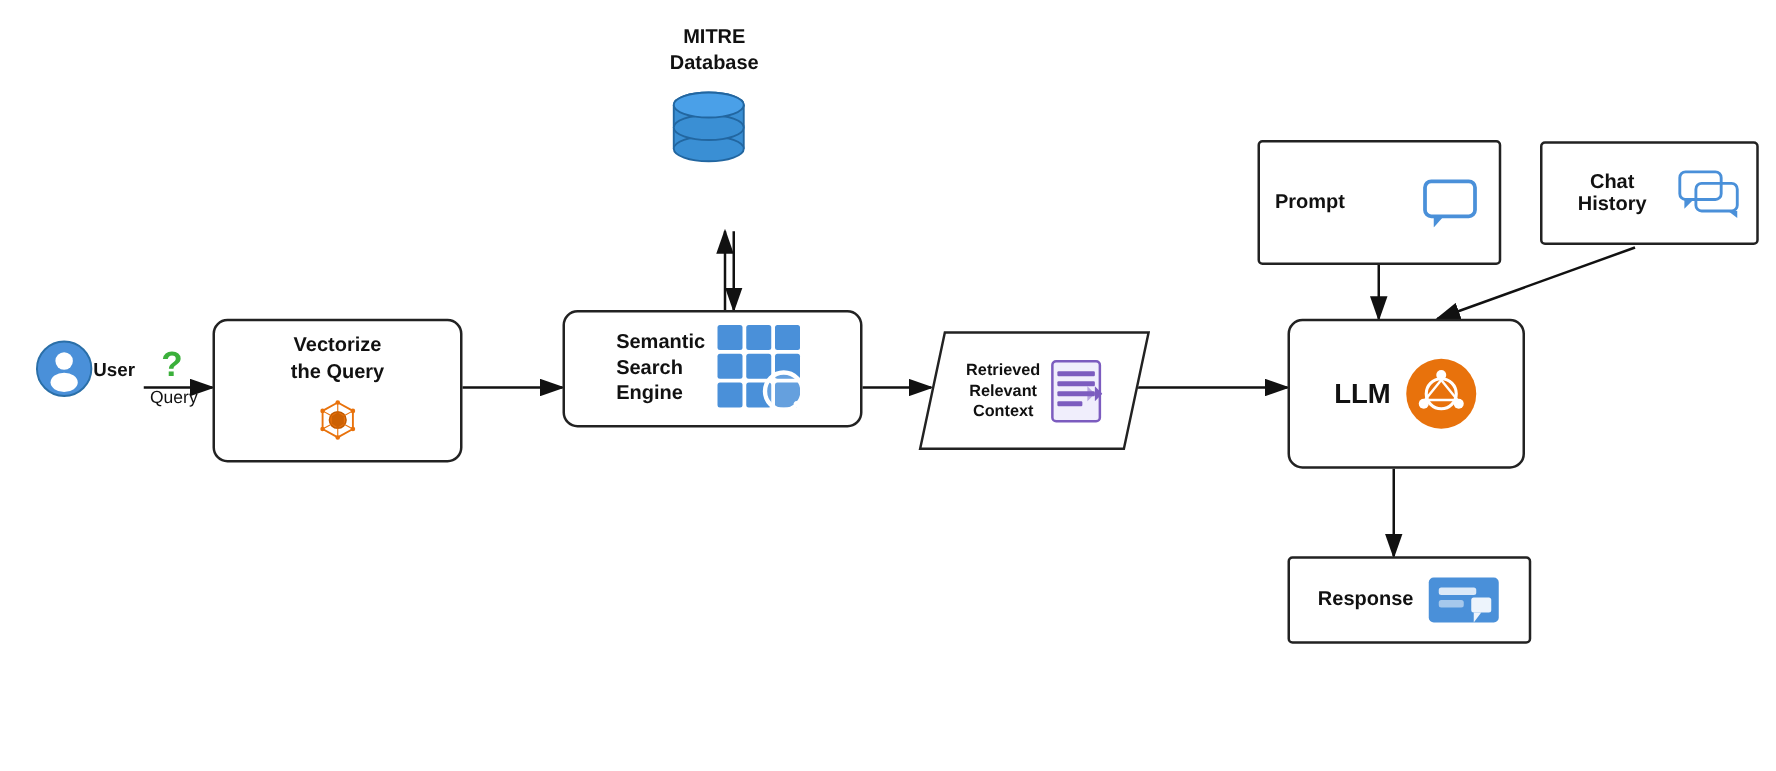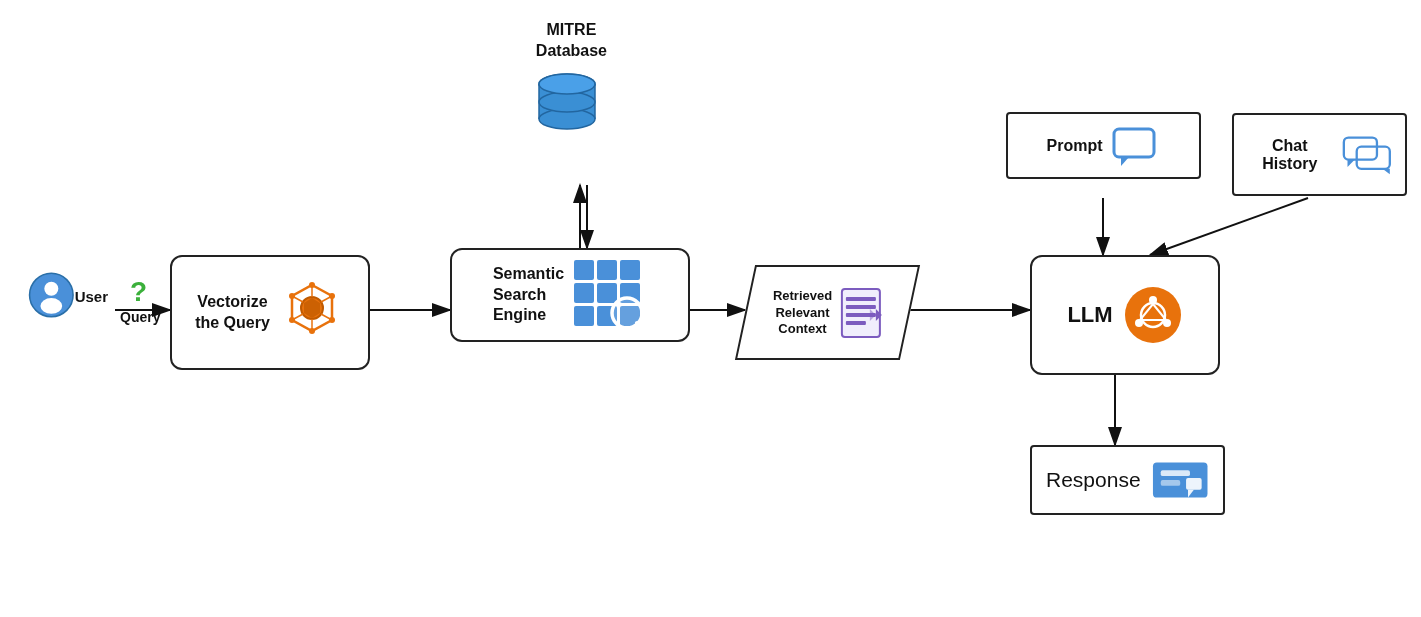--- a/index.html
+++ b/index.html
@@ -96,22 +96,22 @@
       position: absolute;
       border: 2.5px solid #222;
       border-radius: 4px;
       background: #fff;
       display: flex;
       align-items: center;
       justify-content: center;
       gap: 10px;
     }
     .response-label {
-      font-size: 21px;
-      font-weight: normal;
+      font-size: 16px;
+      font-weight: bold;
       color: #111;
     }
   </style>
 </head>
 <body>
 
 <div class="diagram-container">
 
   <svg class="main-svg">
     <defs>
@@ -150,24 +150,24 @@
       <circle cx="30" cy="22" r="9" fill="white"></circle>
       <ellipse cx="30" cy="44" rx="14" ry="10" fill="white"></ellipse>
     </svg>
     <span class="box-label" style="margin-top:4px; font-size:15px;">User</span>
   </div>
 
   <div style="position:absolute; left:120px; top:275px; display:flex; flex-direction:column; align-items:center;">
     <svg width="28" height="34" viewBox="0 0 28 34">
       <text x="4" y="26" font-size="28" fill="#3bb03b" font-weight="bold">?</text>
     </svg>
-    <span style="font-size:14px; font-weight:bold; color:#111;">Query</span>
-  </div>
-
-  <div class="box" style="left:170px; top:255px; width:200px; height:115px; flex-direction:row; gap:10px; padding:10px;">
+    <span style="font-size:14px; font-weight:normal; color:#111;">Query</span>
+  </div>
+
+  <div class="box" style="left:170px; top:255px; width:200px; height:115px; flex-direction:column; gap:10px; padding:10px;">
     <span class="box-label" style="font-size:16px; white-space:pre-line;">Vectorize
 the Query</span>
 
     <svg width="65" height="65" viewBox="0 0 65 65">
 
       <polygon points="32,5 52,16 52,40 32,51 12,40 12,16" fill="none" stroke="#e8720c" stroke-width="2.5"></polygon>
       <circle cx="32" cy="28" r="11" fill="#e8720c" stroke="#c05a00" stroke-width="2"></circle>
 
       <polygon points="32,18 40,23 40,33 32,38 24,33 24,23" fill="#c05a00" opacity="0.7"></polygon>
 
@@ -251,21 +251,21 @@
       <circle cx="30" cy="15" r="4" fill="white"></circle>
       <circle cx="44" cy="38" r="4" fill="white"></circle>
       <circle cx="16" cy="38" r="4" fill="white"></circle>
       <line x1="30" y1="19" x2="30" y2="18" stroke="white" stroke-width="2"></line>
       <line x1="30" y1="19" x2="43" y2="35" stroke="white" stroke-width="2"></line>
       <line x1="30" y1="19" x2="17" y2="35" stroke="white" stroke-width="2"></line>
       <line x1="43" y1="35" x2="17" y2="35" stroke="white" stroke-width="2"></line>
     </svg>
   </div>
 
-  <div class="small-box" style="left:1006px; top:112px; width:195px; height:67px; padding:8px 12px;">
+  <div class="small-box" style="left:1006px; top:112px; width:195px; height:100px; padding:8px 12px;justify-content:space-between;">
     <span class="small-box-label">Prompt</span>
 
     <svg width="50" height="40" viewBox="0 0 50 40">
       <rect x="3" y="3" width="40" height="28" rx="5" fill="none" stroke="#4a90d9" stroke-width="3"></rect>
       <polygon points="10,31 18,31 10,40" fill="#4a90d9"></polygon>
     </svg>
   </div>
 
   <div class="small-box" style="left:1232px; top:113px; width:175px; height:83px; padding:8px 12px;">
     <span class="small-box-label" style="white-space:pre-line; text-align:center;">Chat History</span>

